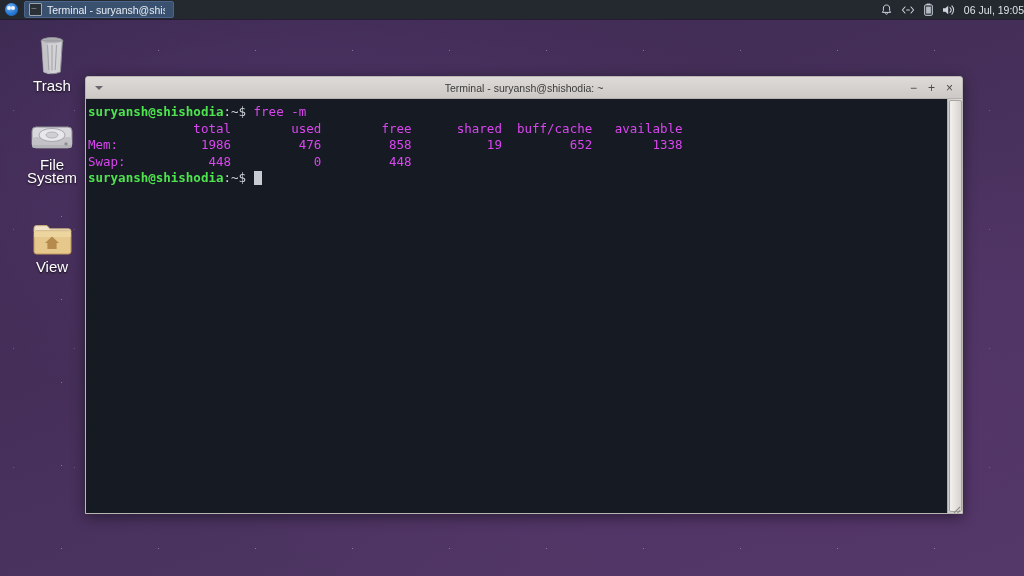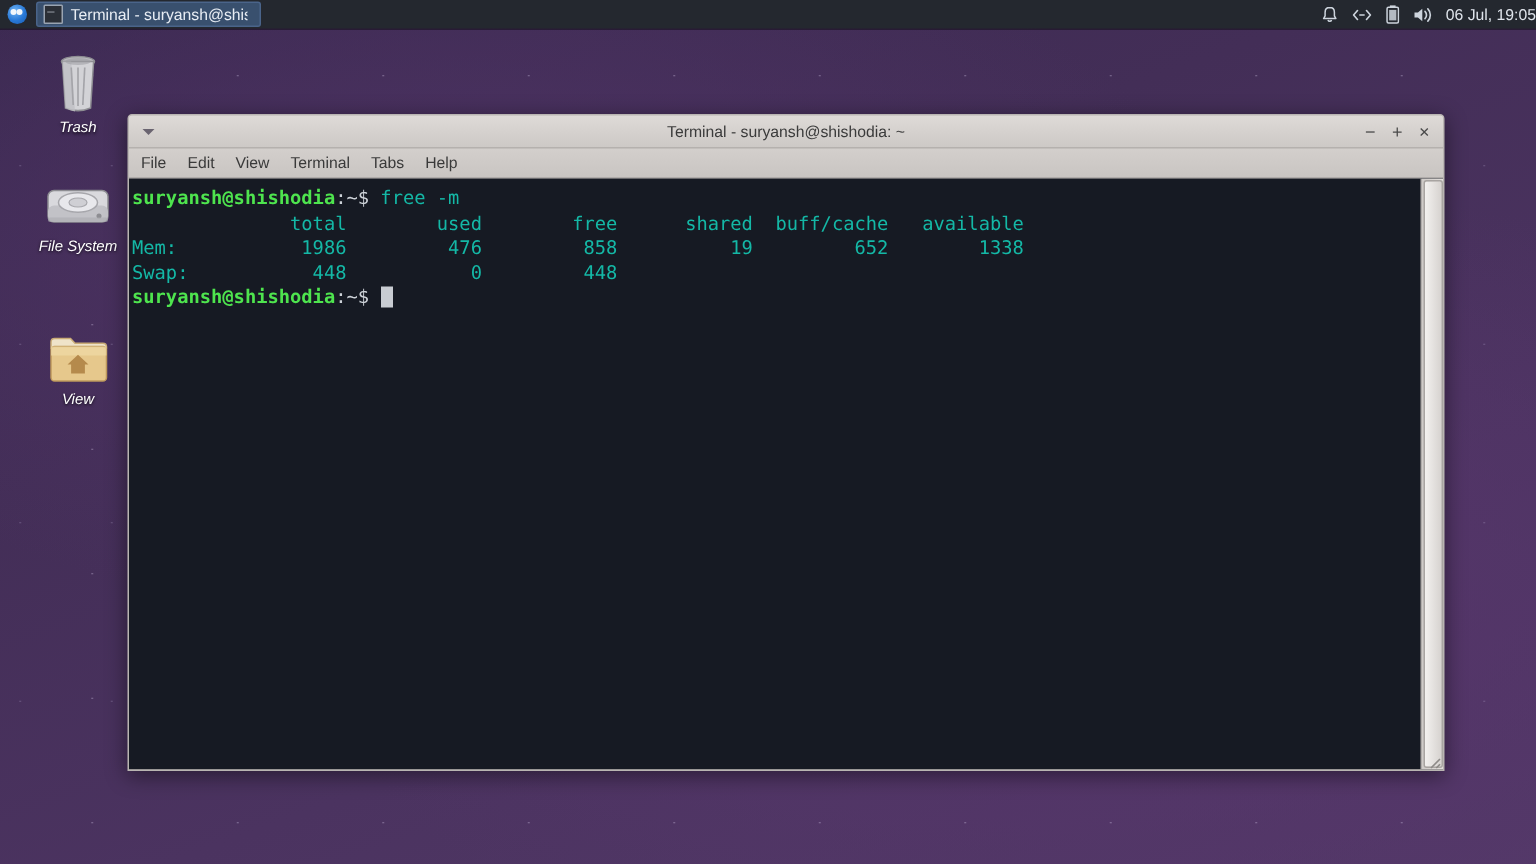--- a/index.html
+++ b/index.html
@@ -93,23 +93,22 @@
     color:#dfe4eb; font-size:10.5px; padding-right:0; white-space:nowrap;
     flex:0 0 auto;
   }
 
   
   .desktop-icon {
     position: absolute;
     width: 72px;
     text-align: center;
     color: #ffffff;
-    font-size: 10px;
+    font-size: 15px;
     text-shadow: 0 1px 2px rgba(0,0,0,.8);
-    font-style: italic;
   }
   .desktop-icon .glyph {
     height: 46px;
     display:flex; align-items:flex-end; justify-content:center;
     margin-bottom: 3px;
   }
   .desktop-icon .cap { line-height: 13px; }
 
   
   #terminal-window {
@@ -170,21 +169,21 @@
     padding: 5px 0 0 2px;
     font-family: "DejaVu Sans Mono", "Liberation Mono", monospace;
     font-size: 12.5px;
     line-height: 16.6px;
     color: #d6dae0;
     white-space: pre;
     overflow: hidden;
   }
   .c-prompt { color:#4ee44e; font-weight:bold; }
   .c-path   { color:#cdd2d8; }
-  .c-out    { color:#14b8a6; }
+  .c-out    { color:#d946ef; }
   .cursor-block {
     display:inline-block; width:8px; height:14px;
     background:#c8ccd2; vertical-align:-3px;
   }
 
   #term-scrollbar {
     flex: 0 0 auto; width: 15px;
     background: linear-gradient(to right,#cfcbc8,#e2dedb);
     border-left: 1px solid #b0acaa;
     padding: 1px; box-sizing: border-box;
@@ -256,28 +255,20 @@
       <span class="tri-down"></span>
     </div>
     <div id="win-title">Terminal - suryansh@shishodia: ~</div>
     <div id="win-controls">
       <span class="win-ctl">−</span>
       <span class="win-ctl">+</span>
       <span class="win-ctl">×</span>
     </div>
   </div>
 
-  <div id="menubar">
-    <span class="menu-item">File</span>
-    <span class="menu-item">Edit</span>
-    <span class="menu-item">View</span>
-    <span class="menu-item">Terminal</span>
-    <span class="menu-item">Tabs</span>
-    <span class="menu-item">Help</span>
-  </div>
 
   <div id="terminal-body">
     <div id="term-text"><span class="c-prompt">suryansh@shishodia</span><span class="c-path">:~$</span><span class="c-out"> free -m</span>
 <span class="c-out">              total        used        free      shared  buff/cache   available
 Mem:           1986         476         858          19         652        1338
 Swap:           448           0         448</span>
 <span class="c-prompt">suryansh@shishodia</span><span class="c-path">:~$</span> <span class="cursor-block"></span></div>
 
     <div id="term-scrollbar">
       <div id="term-scroll-thumb"></div>

